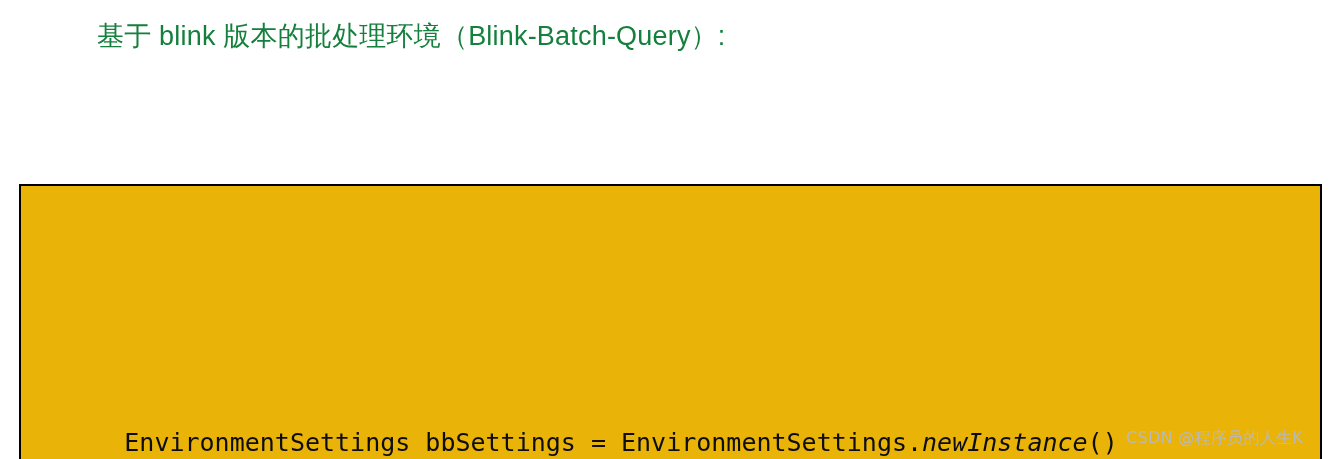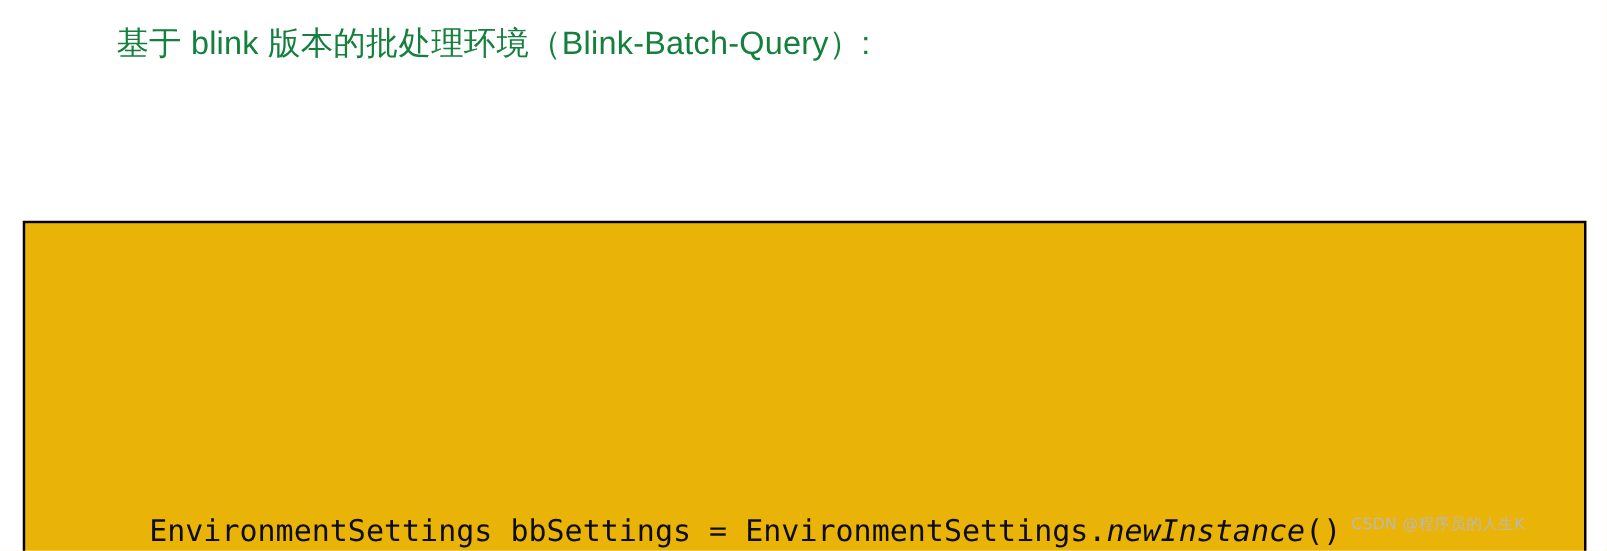--- a/index.html
+++ b/index.html
@@ -62,21 +62,21 @@
   .ital {
     font-style: italic;
   }
 
   
   #watermark {
     position: absolute;
     left: 1126px;
     top: 428px;
     font-family: "DejaVu Sans", "Liberation Sans", sans-serif;
-    font-size: 13px;
+    font-size: 16px;
     line-height: 20px;
     color: #b9b9b9;
     white-space: nowrap;
     letter-spacing: 0.3px;
     pointer-events: none;
   }
 </style>
 </head>
 <body>
 

